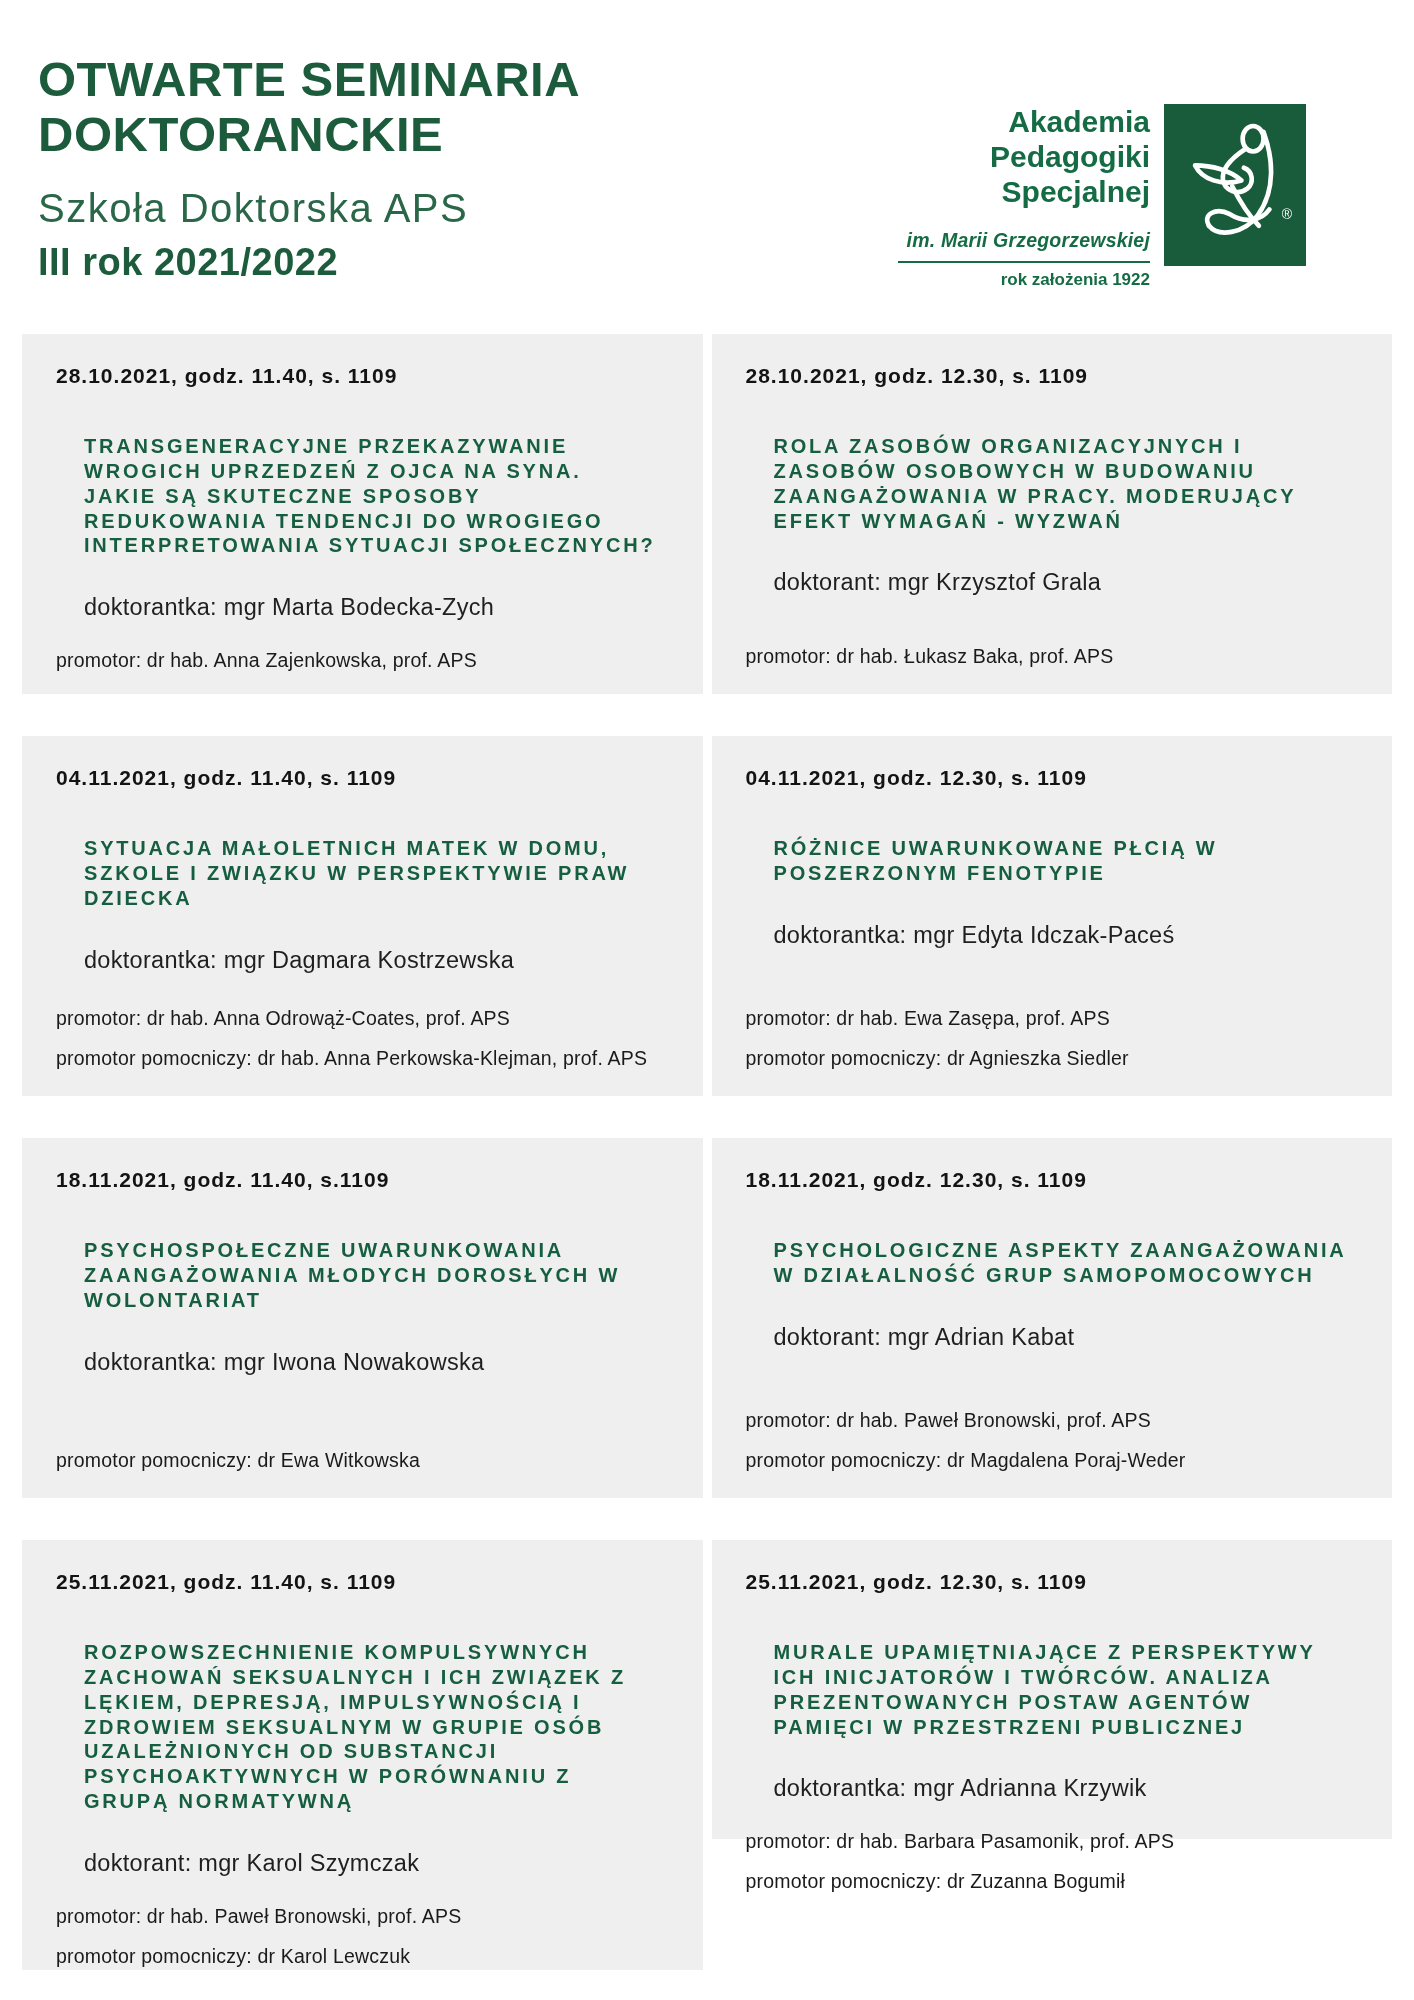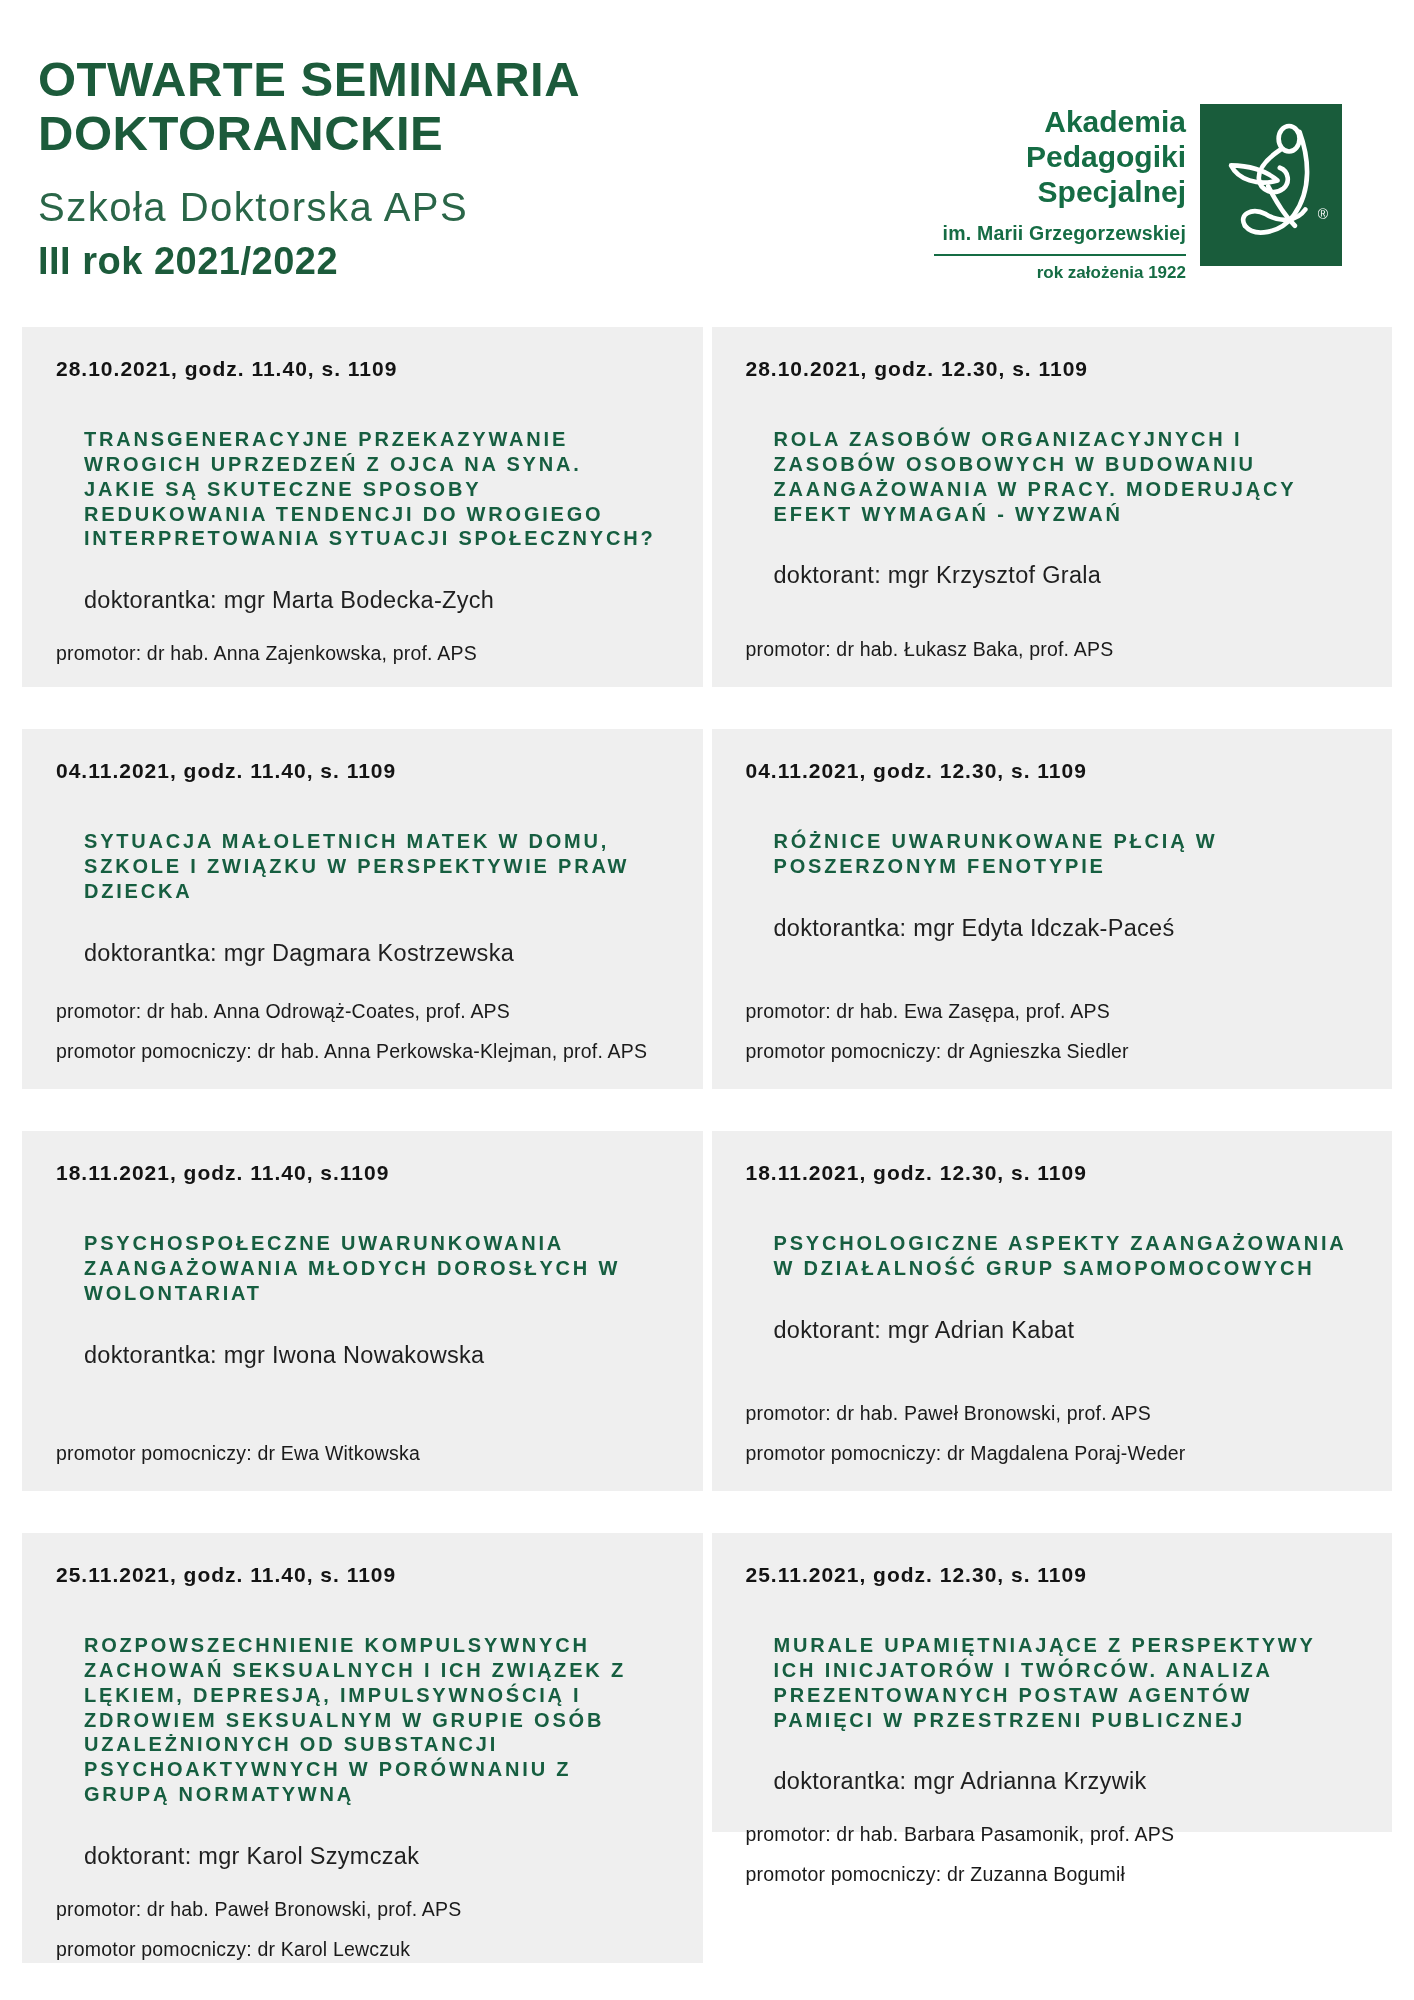--- a/index.html
+++ b/index.html
@@ -2,38 +2,38 @@
 <html><head>
 <meta charset="utf-8">
 <style>
   html,body{margin:0;padding:0;background:#ffffff;}
   body{
     width:1414px;height:2000px;overflow:hidden;position:relative;
     font-family:"Liberation Sans", sans-serif;
     -webkit-font-smoothing:antialiased;
   }
   
-  .header{display:flex;justify-content:space-between;align-items:flex-end;padding:46px 72px 0 38px;}
+  .header{display:flex;justify-content:space-between;align-items:center;padding:46px 108px 0 38px;}
   .header-left{max-width:640px;}
   .page-title{
     margin:0;color:#1C5B3B;font-size:49px;line-height:1.12;font-weight:bold;
     letter-spacing:.5px;max-width:560px;
   }
   .page-subtitle{
     margin:24px 0 0;color:#2A6648;font-size:40px;font-weight:400;letter-spacing:1.5px;
   }
   .page-year{
     margin:10px 0 0;color:#1C5B3B;font-size:38px;font-weight:bold;letter-spacing:.5px;
   }
   
   .logo{display:flex;gap:14px;margin-top:58px;}
   .logo-text{width:252px;text-align:right;color:#156C44;}
   .logo-big{font-size:30px;font-weight:bold;line-height:1.17;}
-  .logo-sub{font-size:19.5px;font-weight:bold;margin-top:13px;letter-spacing:.2px;
-    border-bottom:2px solid #156C44;padding-bottom:9px;}
+  .logo-sub{font-size:19.5px;font-weight:bold;margin-top:20px;letter-spacing:.2px;
+    border-bottom:2px solid #156C44;padding-bottom:9px;font-style:italic;}
   .logo-founded{font-size:17px;font-weight:bold;margin-top:7px;}
   .logo-square{
     position:relative;width:142px;height:162px;background:#195C3B;flex:none;
   }
   .logo-square svg{position:absolute;inset:8px 10px 10px 16px;width:116px;height:144px;}
   .logo-r{position:absolute;right:14px;bottom:44px;color:#ffffff;font-size:14px;}
   
   .cards{
     margin:44px 22px 0;display:grid;grid-template-columns:1fr 1fr;
     grid-template-rows:360px 360px 360px 430px;gap:42px 9px;

